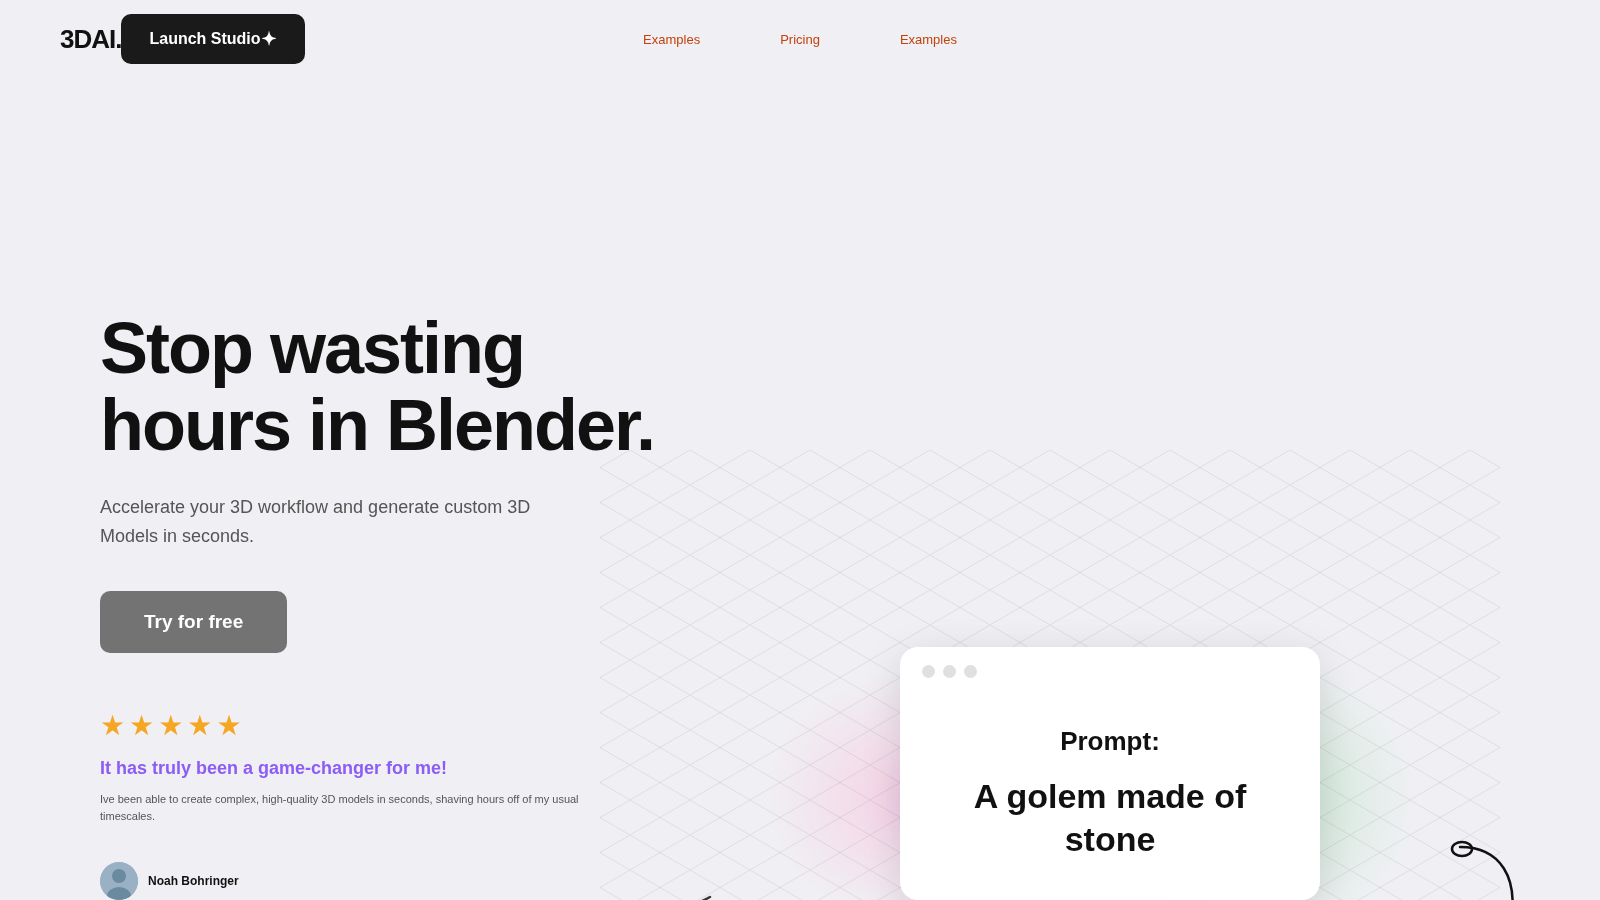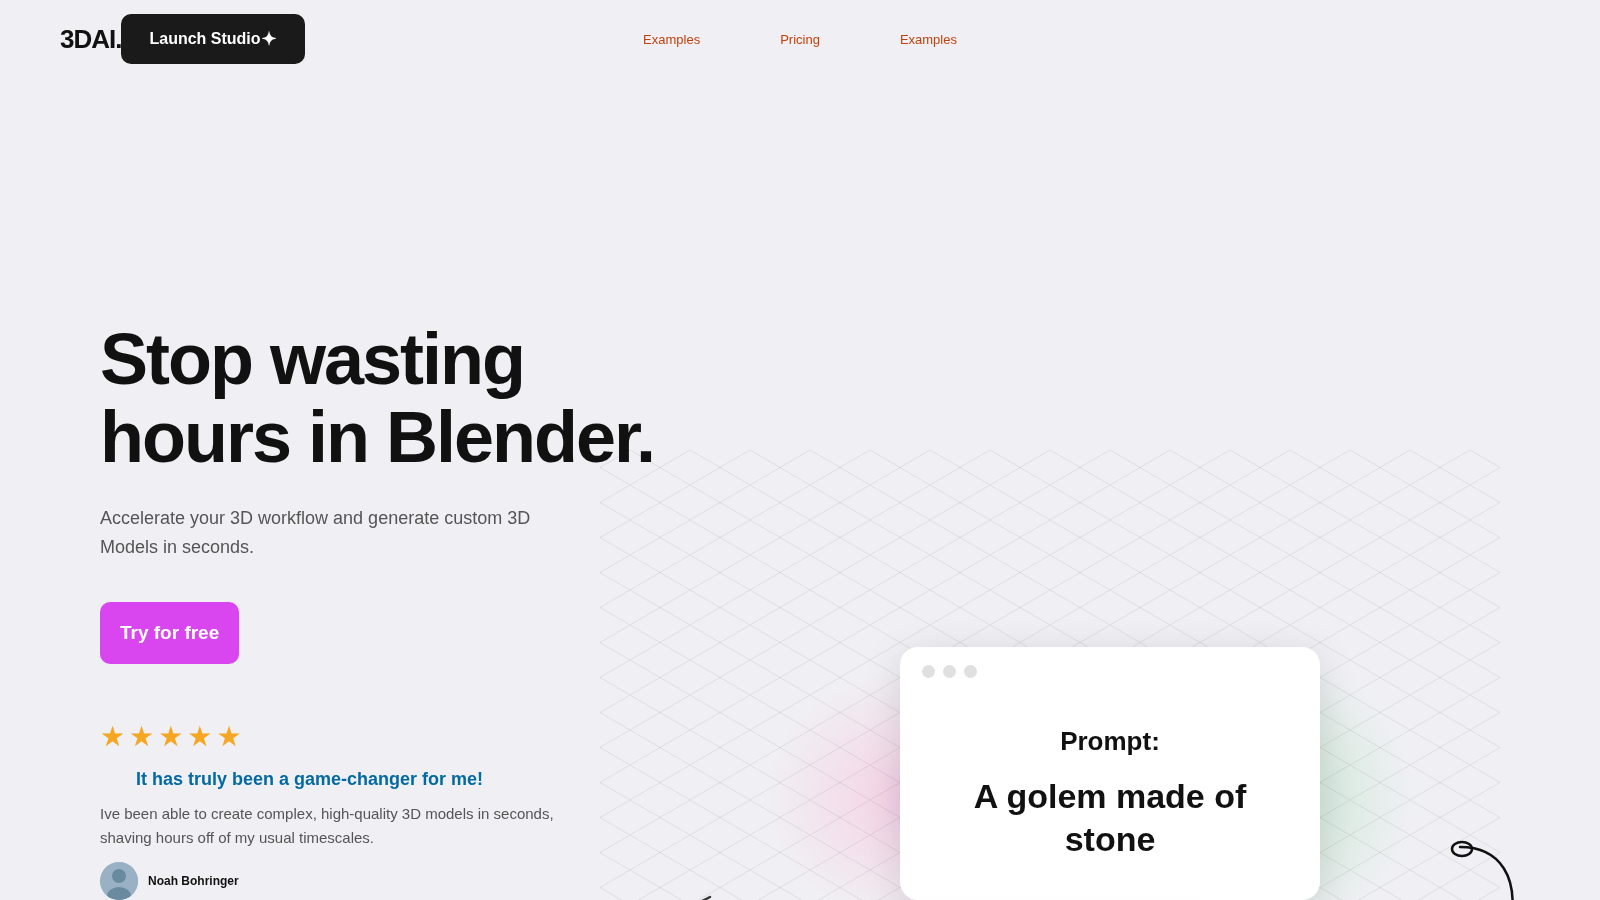--- a/index.html
+++ b/index.html
@@ -91,24 +91,24 @@
 
     .hero-subtitle {
       font-size: 18px;
       color: #555;
       line-height: 1.6;
       max-width: 460px;
       margin-bottom: 40px;
     }
 
     .try-btn {
-      background: #d946ef;
+      background: #737373;
       color: #fff;
       border: none;
-      padding: 20px 20px;
+      padding: 20px 44px;
       border-radius: 10px;
       font-size: 19px;
       font-weight: 700;
       cursor: pointer;
       display: inline-block;
       margin-bottom: 56px;
     }
 
     .stars {
       display: flex;
@@ -117,31 +117,30 @@
     }
 
     .star {
       color: #f5a623;
       font-size: 28px;
     }
 
     .review-title {
       font-size: 18px;
       font-weight: 800;
-      color: #0369a1;
+      color: #8b5cf6;
       margin-bottom: 12px;
-      margin-left: 36px;
     }
 
     .review-text {
-      font-size: 15px;
+      font-size: 11px;
       color: #555;
       line-height: 1.6;
       max-width: 480px;
-      margin-bottom: 12px;
+      margin-bottom: 36px;
     }
 
     .reviewer {
       display: flex;
       align-items: center;
       gap: 10px;
     }
 
     .reviewer-avatar {
       width: 38px;

